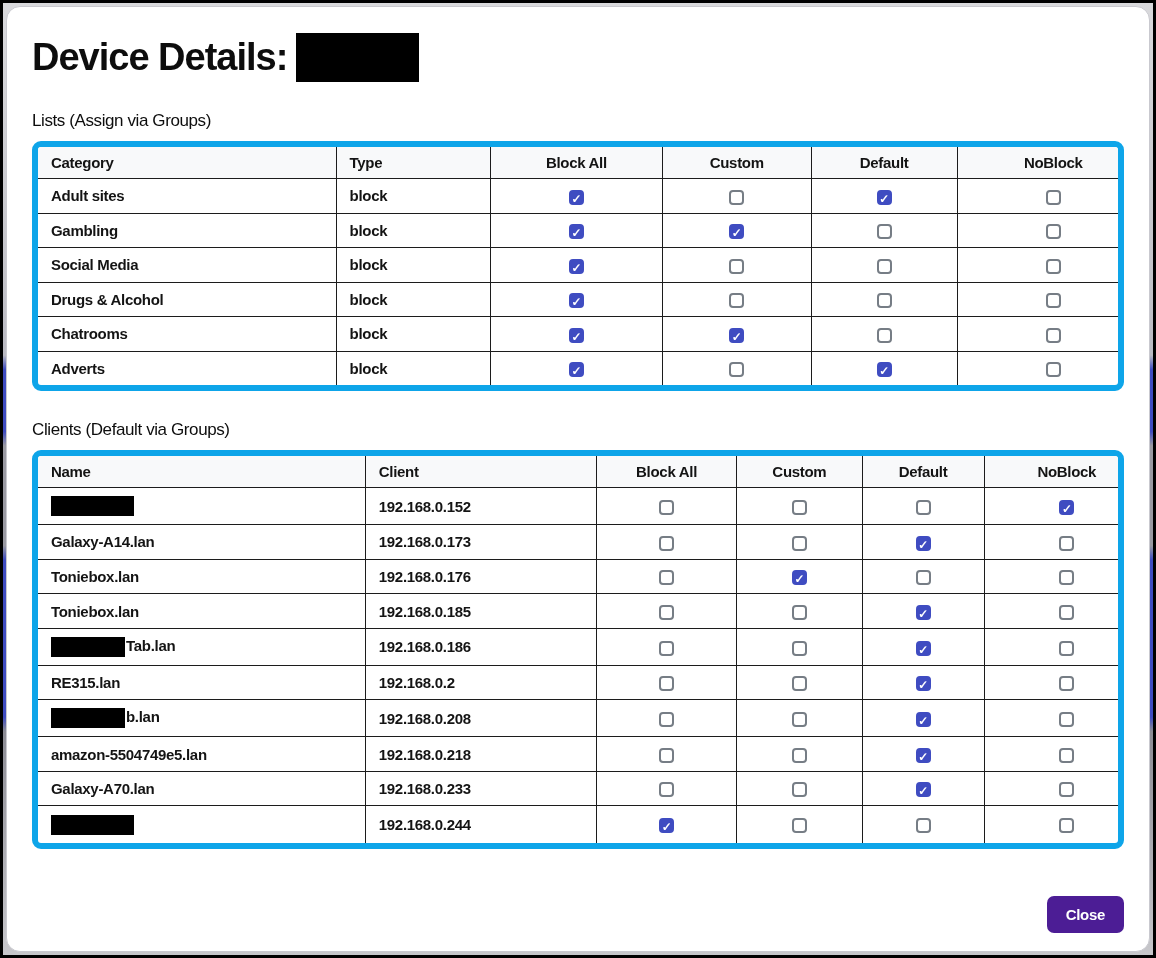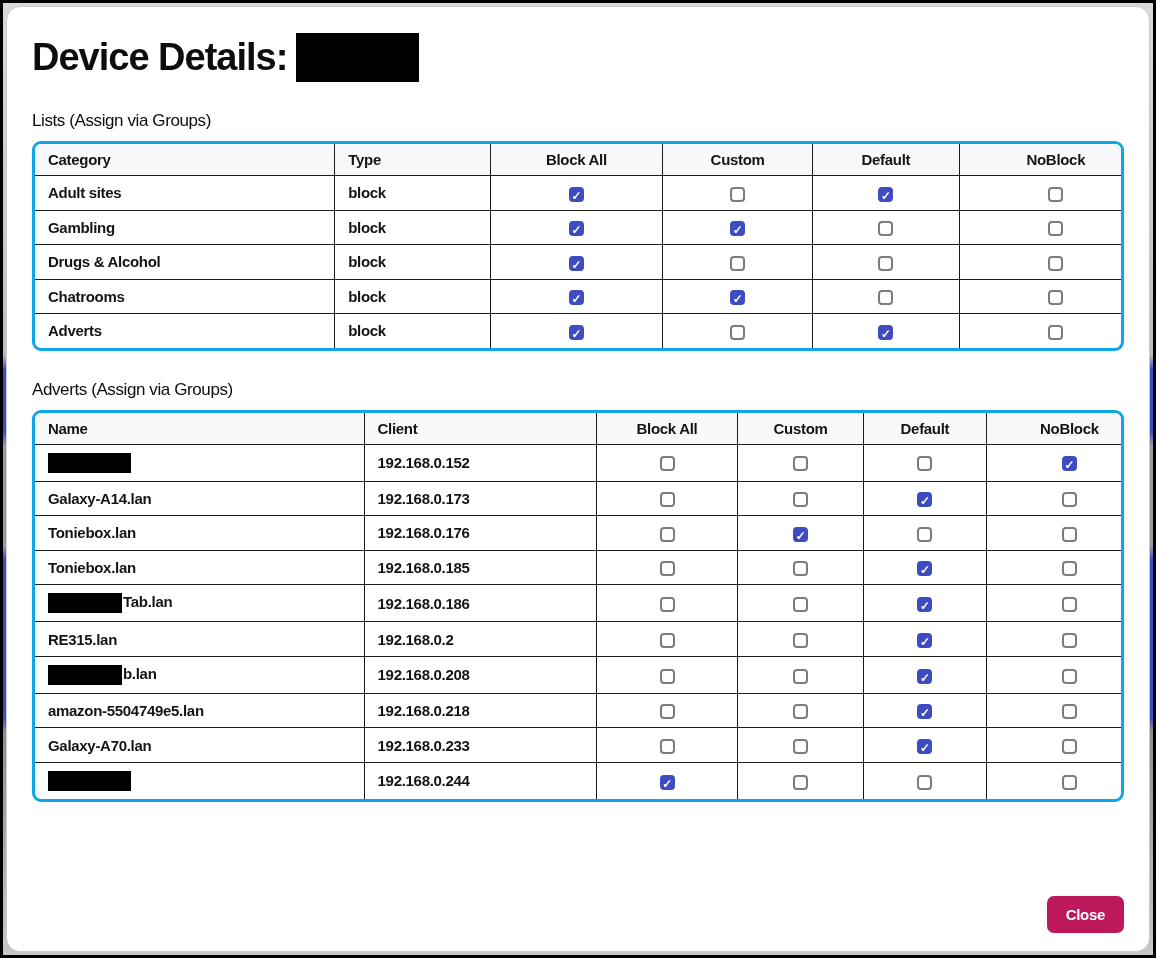--- a/index.html
+++ b/index.html
@@ -35,21 +35,21 @@
   }
   .redaction { display:inline-block; background:#000; }
   .redaction.title-box { width:123px; height:49px; margin-left:3px; }
   .redaction.name-full { width:83px; height:20px; vertical-align:middle; }
   .redaction.name-prefix { width:74px; height:20px; vertical-align:middle; margin-right:1px; }
   h2.section-heading {
     font-size:17px; font-weight:400; color:#0d0d0d;
     margin-top:29px; margin-bottom:10px; letter-spacing:-0.4px;
   }
   .table-wrap {
-    border:3px solid #0ea5e9;
+    border:6px solid #0ea5e9;
     border-radius:9px;
     overflow:hidden;
     background:#fff;
   }
   table { width:100%; border-collapse:collapse; table-layout:fixed; }
   th, td {
     border-right:1px solid #1c1c1c;
     border-bottom:1px solid #1c1c1c;
     font-size:15px; font-weight:700; color:#141414;
     padding:8px 13px; text-align:left;
@@ -73,21 +73,21 @@
   
   #lists-table col.c0{width:27.6%} #lists-table col.c1{width:14.3%}
   #lists-table col.c2{width:15.9%} #lists-table col.c3{width:13.8%}
   #lists-table col.c4{width:13.5%} #lists-table col.c5{width:14.9%}
   
   #clients-table col.c0{width:30.3%} #clients-table col.c1{width:21.4%}
   #clients-table col.c2{width:13.0%} #clients-table col.c3{width:11.6%}
   #clients-table col.c4{width:11.3%} #clients-table col.c5{width:12.4%}
   .modal-footer { margin-top:auto; padding-top:26px; text-align:right; }
   .close-btn {
-    background:#be185d; color:#fff;
+    background:#4c1d95; color:#fff;
     font-family:inherit; font-weight:700; font-size:15px;
     letter-spacing:-0.3px;
     border:none; border-radius:7px;
     padding:10px 19px; cursor:pointer;
   }
 </style>
 </head>
 <body>
 
 <div class="backdrop"></div>
@@ -132,20 +132,28 @@
           </tr>
           <tr>
             <td>Gambling</td>
             <td>block</td>
             <td class="check-col"><span class="cb checked" role="checkbox" aria-checked="true">✓</span></td>
             <td class="check-col"><span class="cb checked" role="checkbox" aria-checked="true">✓</span></td>
             <td class="check-col"><span class="cb" role="checkbox" aria-checked="false"></span></td>
             <td class="check-col"><span class="cb" role="checkbox" aria-checked="false"></span></td>
           </tr>
           <tr>
+            <td>Social Media</td>
+            <td>block</td>
+            <td class="check-col"><span class="cb checked" role="checkbox" aria-checked="true">✓</span></td>
+            <td class="check-col"><span class="cb" role="checkbox" aria-checked="false"></span></td>
+            <td class="check-col"><span class="cb" role="checkbox" aria-checked="false"></span></td>
+            <td class="check-col"><span class="cb" role="checkbox" aria-checked="false"></span></td>
+          </tr>
+          <tr>
             <td>Drugs &amp; Alcohol</td>
             <td>block</td>
             <td class="check-col"><span class="cb checked" role="checkbox" aria-checked="true">✓</span></td>
             <td class="check-col"><span class="cb" role="checkbox" aria-checked="false"></span></td>
             <td class="check-col"><span class="cb" role="checkbox" aria-checked="false"></span></td>
             <td class="check-col"><span class="cb" role="checkbox" aria-checked="false"></span></td>
           </tr>
           <tr>
             <td>Chatrooms</td>
             <td>block</td>
@@ -159,21 +167,21 @@
             <td>block</td>
             <td class="check-col"><span class="cb checked" role="checkbox" aria-checked="true">✓</span></td>
             <td class="check-col"><span class="cb" role="checkbox" aria-checked="false"></span></td>
             <td class="check-col"><span class="cb checked" role="checkbox" aria-checked="true">✓</span></td>
             <td class="check-col"><span class="cb" role="checkbox" aria-checked="false"></span></td>
           </tr>
         </tbody>
     </table>
   </div>
 
-  <h2 class="section-heading">Adverts (Assign via Groups)</h2>
+  <h2 class="section-heading">Clients (Default via Groups)</h2>
 
   <div class="table-wrap">
     <table id="clients-table">
       <colgroup>
           <col class="c0">
           <col class="c1">
           <col class="c2">
           <col class="c3">
           <col class="c4">
           <col class="c5">

